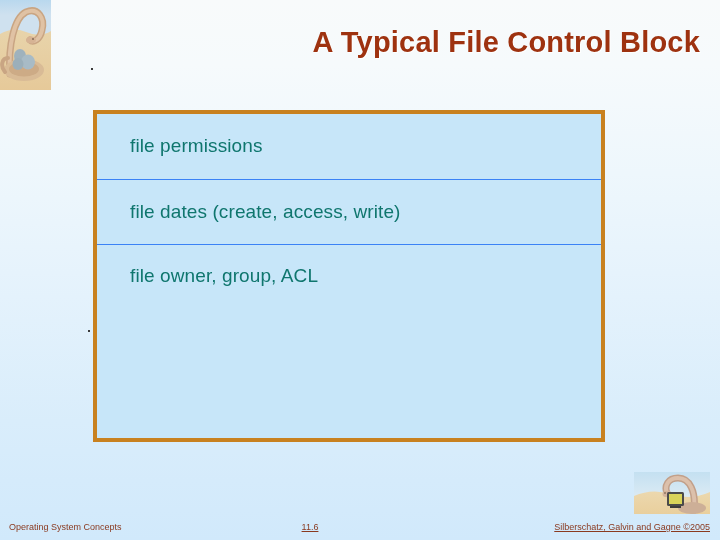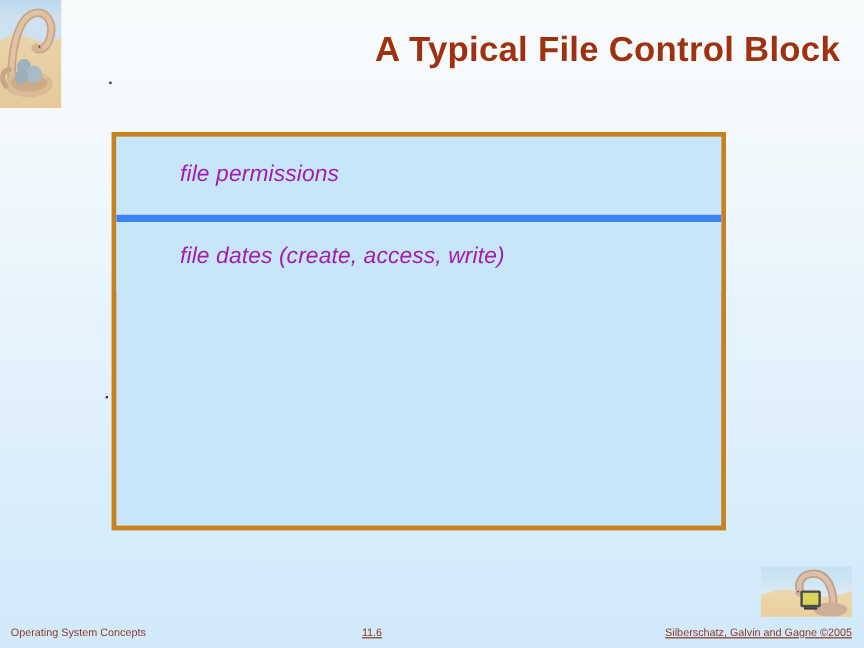--- a/index.html
+++ b/index.html
@@ -75,30 +75,29 @@
     border: 4px solid #c8811f;
     background: #c7e6f9;
   }
   .fcb-row {
     position: relative;
     height: 20%;
     box-sizing: border-box;
     background: #c7e6f9;
     display: flex;
     align-items: center;
-    border-top: 6px solid #3b82f6;
+    border-top: 1px solid #3b82f6;
   }
   .fcb-row:first-child { border-top: none; }
   .fcb-label {
-    padding-left: 53px;
+    padding-left: 33px;
     font-size: 19px;
-    color: #a21caf;
+    color: #0f766e;
     letter-spacing: 0.1px;
     white-space: nowrap;
-    font-style: italic;
   }
 
   
   #logo-bottom {
     position: absolute;
     left: 634px;
     top: 472px;
     width: 76px;
     height: 42px;
     overflow: hidden;
@@ -159,20 +158,23 @@
   <div class="dot" id="dot-1"></div>
   <div class="dot" id="dot-2"></div>
 
   <div id="fcb-table">
     <div class="fcb-row">
       <span class="fcb-label">file permissions</span>
     </div>
     <div class="fcb-row">
       <span class="fcb-label">file dates (create, access, write)</span>
     </div>
+    <div class="fcb-row">
+      <span class="fcb-label">file owner, group, ACL</span>
+    </div>
   </div>
 
   <div id="logo-bottom">
     <svg width="76" height="42" viewBox="0 0 76 42" aria-hidden="true">
       <defs>
         <linearGradient id="sky2" x1="0" y1="0" x2="0" y2="1">
           <stop offset="0%" stop-color="#c4e0f1"></stop>
           <stop offset="100%" stop-color="#dcebf4"></stop>
         </linearGradient>
         <linearGradient id="sand2" x1="0" y1="0" x2="0" y2="1">

